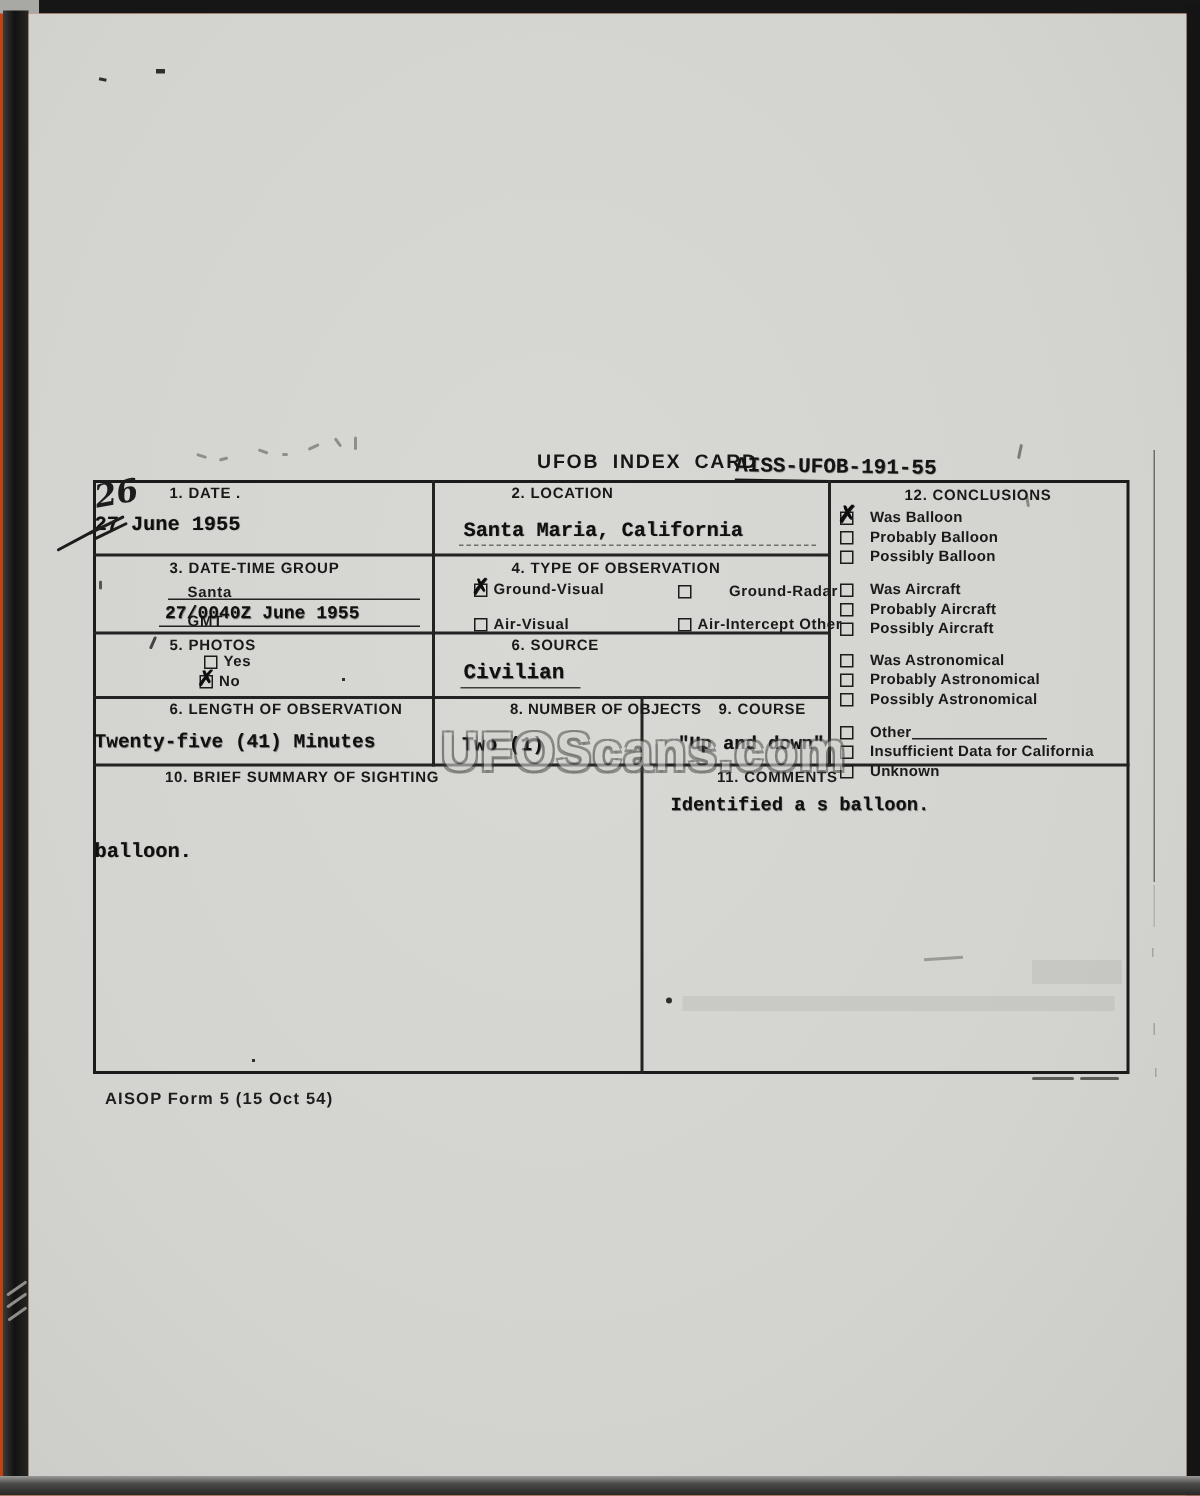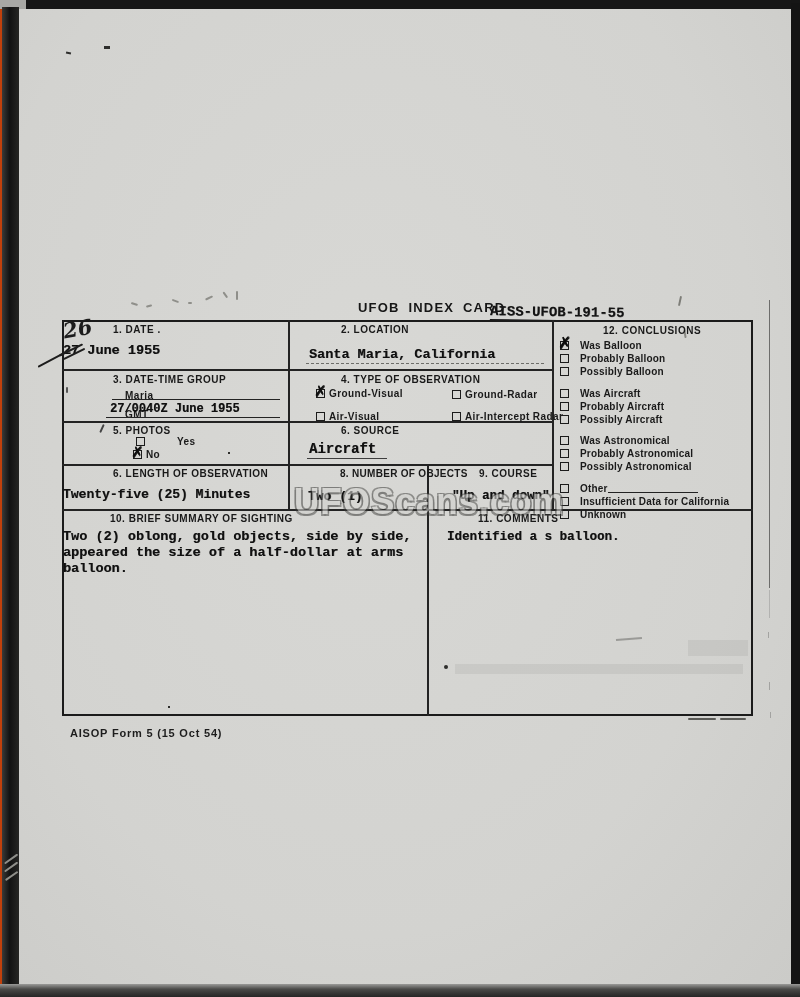--- a/index.html
+++ b/index.html
@@ -119,59 +119,57 @@
   <div class="stroke" style="left:58px;top:349px;width:26px;transform:rotate(-26deg);"></div>
   <div class="stroke" style="left:62px;top:353px;width:24px;transform:rotate(-26deg);"></div>
   <div class="stroke" style="left:36px;top:358px;width:34px;transform:rotate(-28deg);"></div>
 
   <div class="flabel" style="left:296px;top:324px;">2. LOCATION</div>
   <div class="typed" style="left:309px;top:347px;font-size:13.5px;">Santa Maria, California</div>
   <div class="dotline" style="left:306px;top:363px;width:238px;"></div>
 
   <div class="flabel" style="left:68px;top:374px;">3. DATE-TIME GROUP</div>
   <div class="scr" style="left:66px;top:387px;width:2px;height:6px;background:#555;"></div>
-  <div class="flabel" style="left:80px;top:390px;">Maria</div>
+  <div class="flabel" style="left:80px;top:390px;">Santa</div>
   <div class="uline" style="left:112px;top:399px;width:168px;"></div>
   <div class="flabel" style="left:80px;top:409px;">GMT</div>
   <div class="typed" style="left:110px;top:402px;font-size:12px;">27/0040Z June 1955</div>
   <div class="uline" style="left:106px;top:417px;width:174px;"></div>
 
   <div class="flabel" style="left:296px;top:374px;">4. TYPE OF OBSERVATION</div>
   <span class="cb checked" style="left:316px;top:389px;"></span>
   <span class="opt-label" style="left:329px;top:388px;">Ground-Visual</span>
   <span class="cb" style="left:452px;top:390px;"></span>
-  <span class="opt-label" style="left:465px;top:389px;">Ground-Radar</span>
+  <span class="opt-label" style="left:486px;top:389px;">Ground-Radar</span>
   <span class="cb" style="left:316px;top:412px;"></span>
   <span class="opt-label" style="left:329px;top:411px;">Air-Visual</span>
   <span class="cb" style="left:452px;top:412px;"></span>
-  <span class="opt-label" style="left:465px;top:411px;">Air-Intercept Radar</span>
+  <span class="opt-label" style="left:465px;top:411px;">Air-Intercept Other</span>
 
   <div class="flabel" style="left:68px;top:425px;">5. PHOTOS</div>
   <div class="scr" style="left:101px;top:424px;width:2px;height:9px;background:#444;transform:rotate(24deg);"></div>
   <span class="cb" style="left:136px;top:437px;"></span>
-  <span class="opt-label" style="left:149px;top:436px;margin-left:28px;">Yes</span>
+  <span class="opt-label" style="left:149px;top:436px;">Yes</span>
   <span class="cb checked" style="left:133px;top:450px;"></span>
   <span class="opt-label" style="left:146px;top:449px;">No</span>
 
   <div class="flabel" style="left:296px;top:425px;">6. SOURCE</div>
-  <div class="typed" style="left:309px;top:441px;font-size:14px;">Aircraft</div>
+  <div class="typed" style="left:309px;top:441px;font-size:14px;">Civilian</div>
   <div class="uline" style="left:307px;top:458px;width:80px;opacity:.85;"></div>
 
   <div class="flabel" style="left:68px;top:468px;">6. LENGTH OF OBSERVATION</div>
-  <div class="typed" style="left:63px;top:487px;font-size:13px;">Twenty-five (25) Minutes</div>
+  <div class="typed" style="left:63px;top:487px;font-size:13px;">Twenty-five (41) Minutes</div>
 
   <div class="flabel" style="left:295px;top:468px;letter-spacing:.3px;">8. NUMBER OF OBJECTS</div>
   <div class="typed" style="left:308px;top:489px;font-size:13px;">Two (1)</div>
 
   <div class="flabel" style="left:434px;top:468px;">9. COURSE</div>
   <div class="typed" style="left:452px;top:489px;font-size:12.5px;">"Up and down"</div>
 
   <div class="flabel" style="left:65px;top:513px;">10. BRIEF SUMMARY OF SIGHTING</div>
-  <div class="typed" style="left:63px;top:529px;font-size:13.5px;">Two (2) oblong, gold objects, side by side,</div>
-  <div class="typed" style="left:63px;top:545px;font-size:13.5px;">appeared the size of a half-dollar at arms</div>
   <div class="typed" style="left:63px;top:561px;font-size:13.5px;">balloon.</div>
 
   <div class="flabel" style="left:433px;top:513px;">11. COMMENTS</div>
   <div class="typed" style="left:447px;top:530px;font-size:12.5px;">Identified a s balloon.</div>
 
   <div class="flabel" style="left:558px;top:325px;">12. CONCLUSIONS</div>
   <div class="conc-wrap">
     <div class="conc-item">
       <span class="conc-box checked"></span>
       <span class="conc-label">Was Balloon</span>

